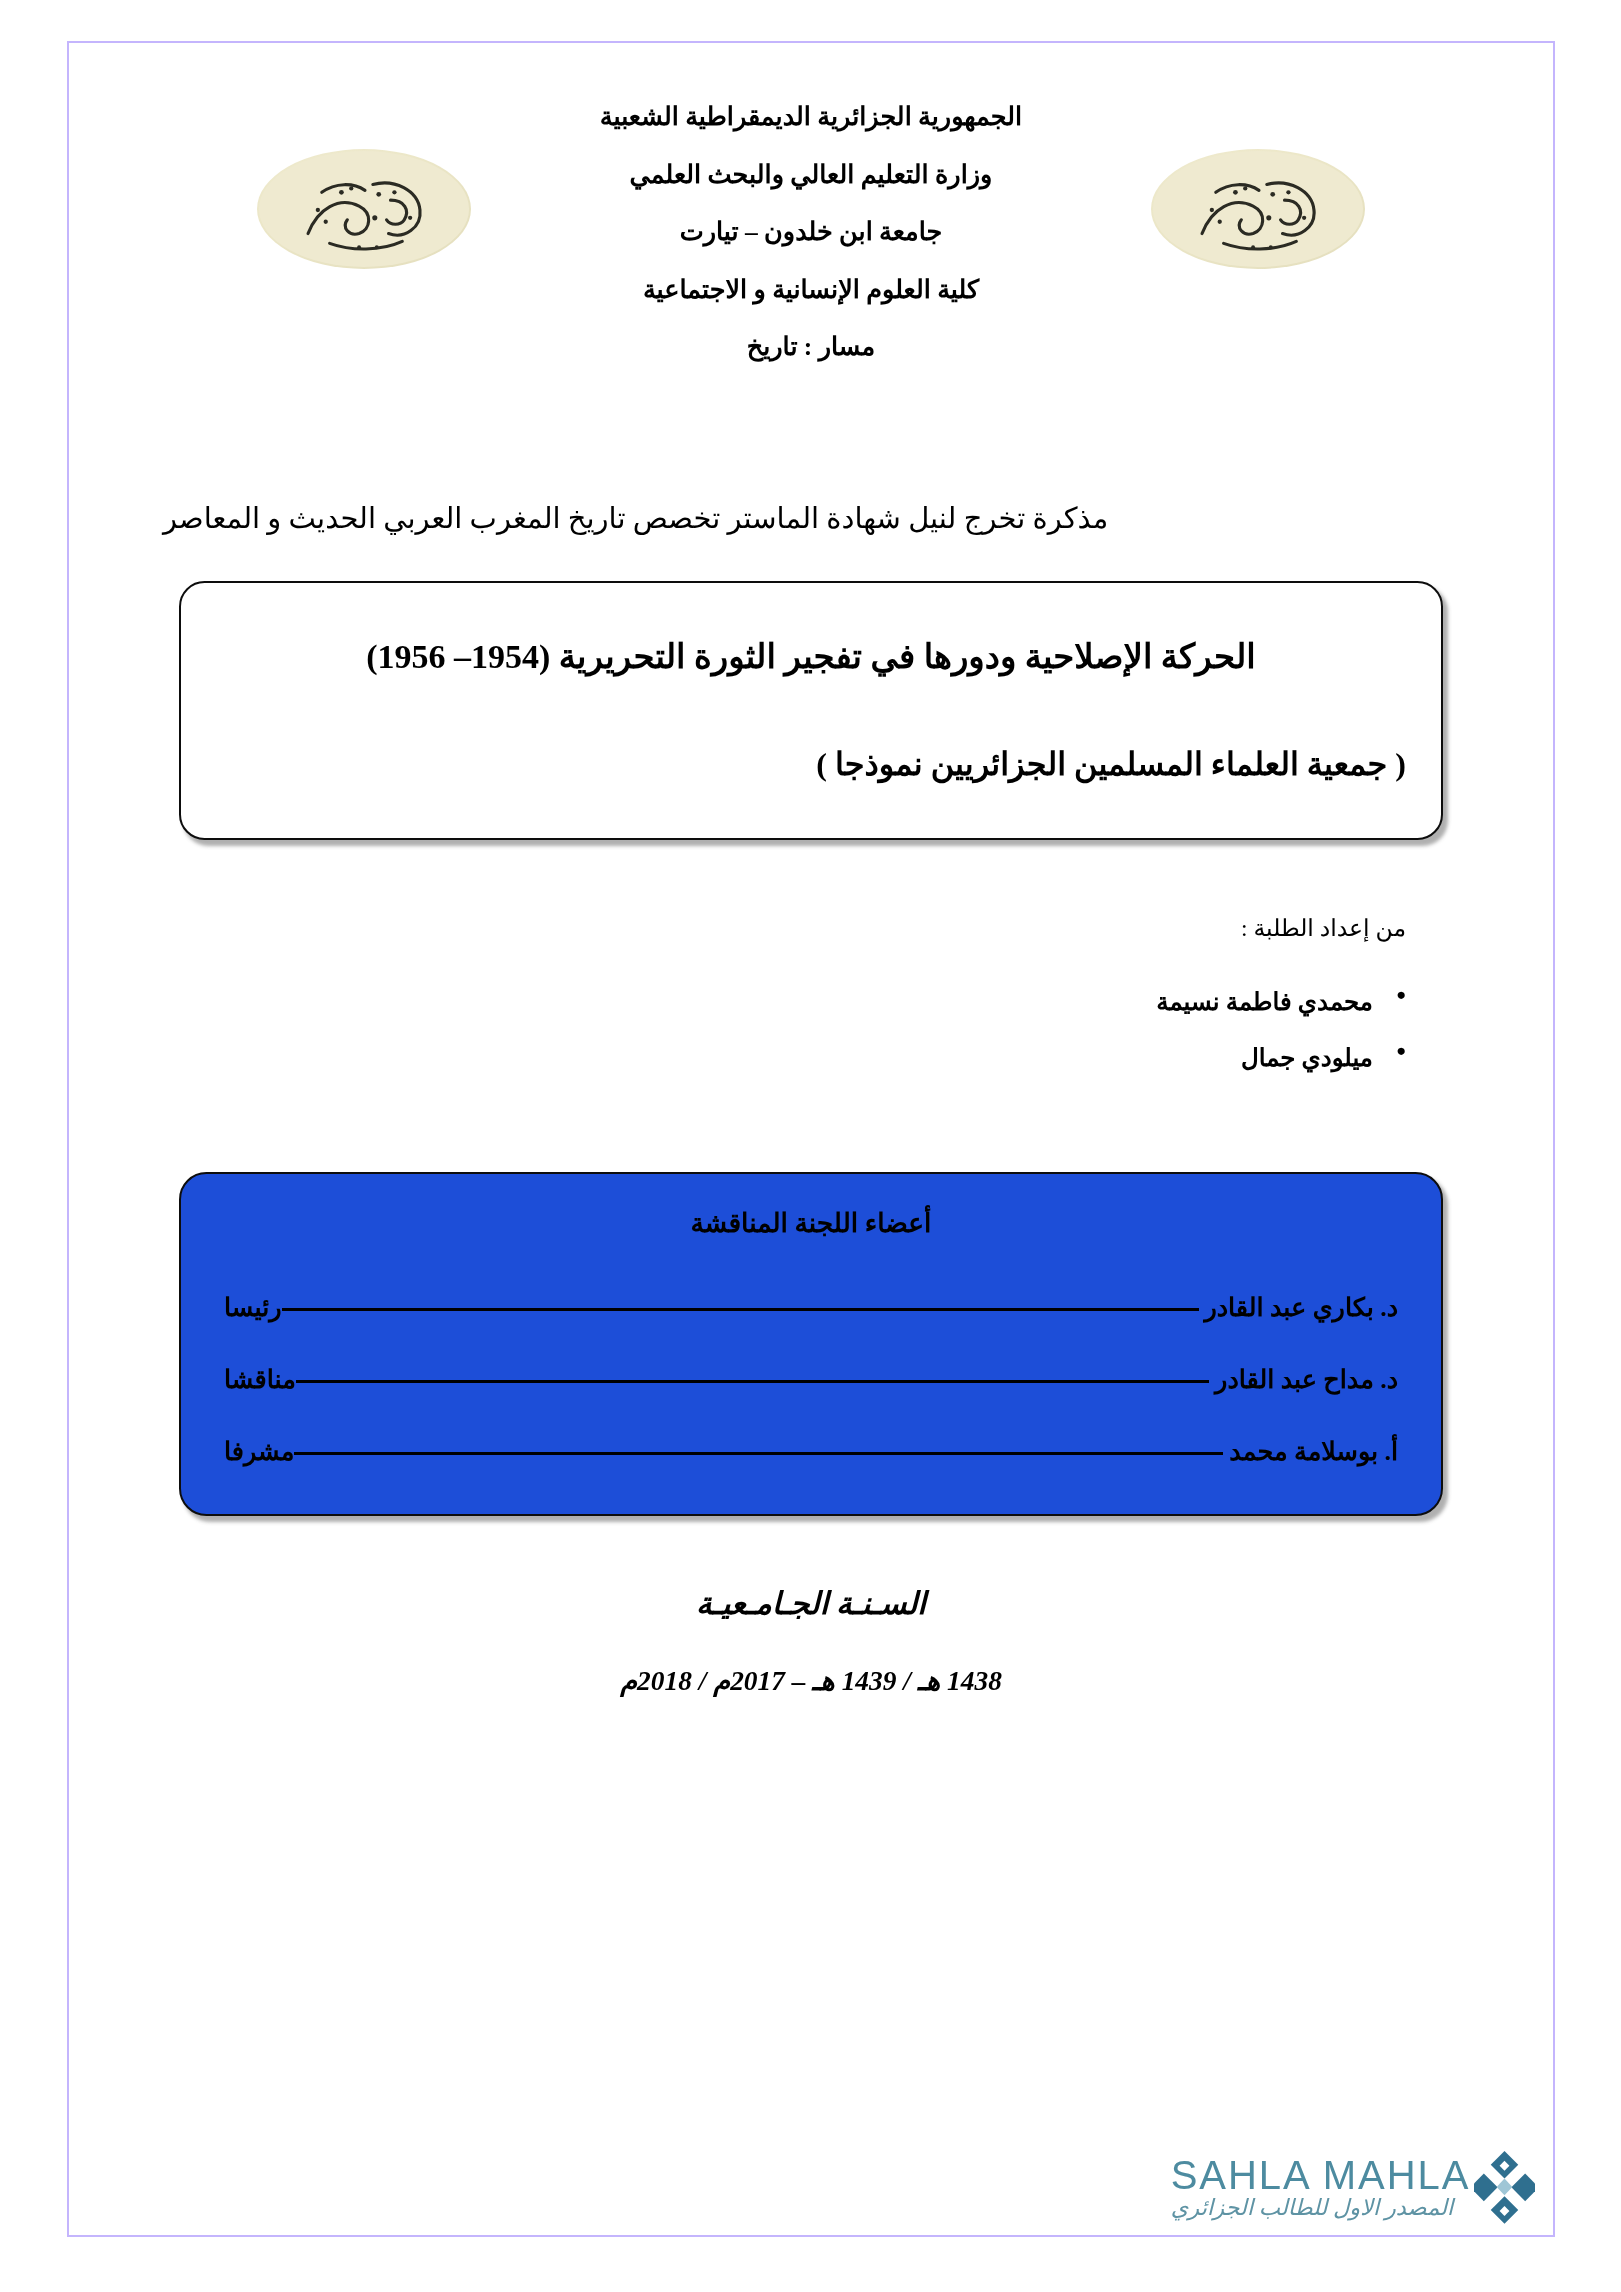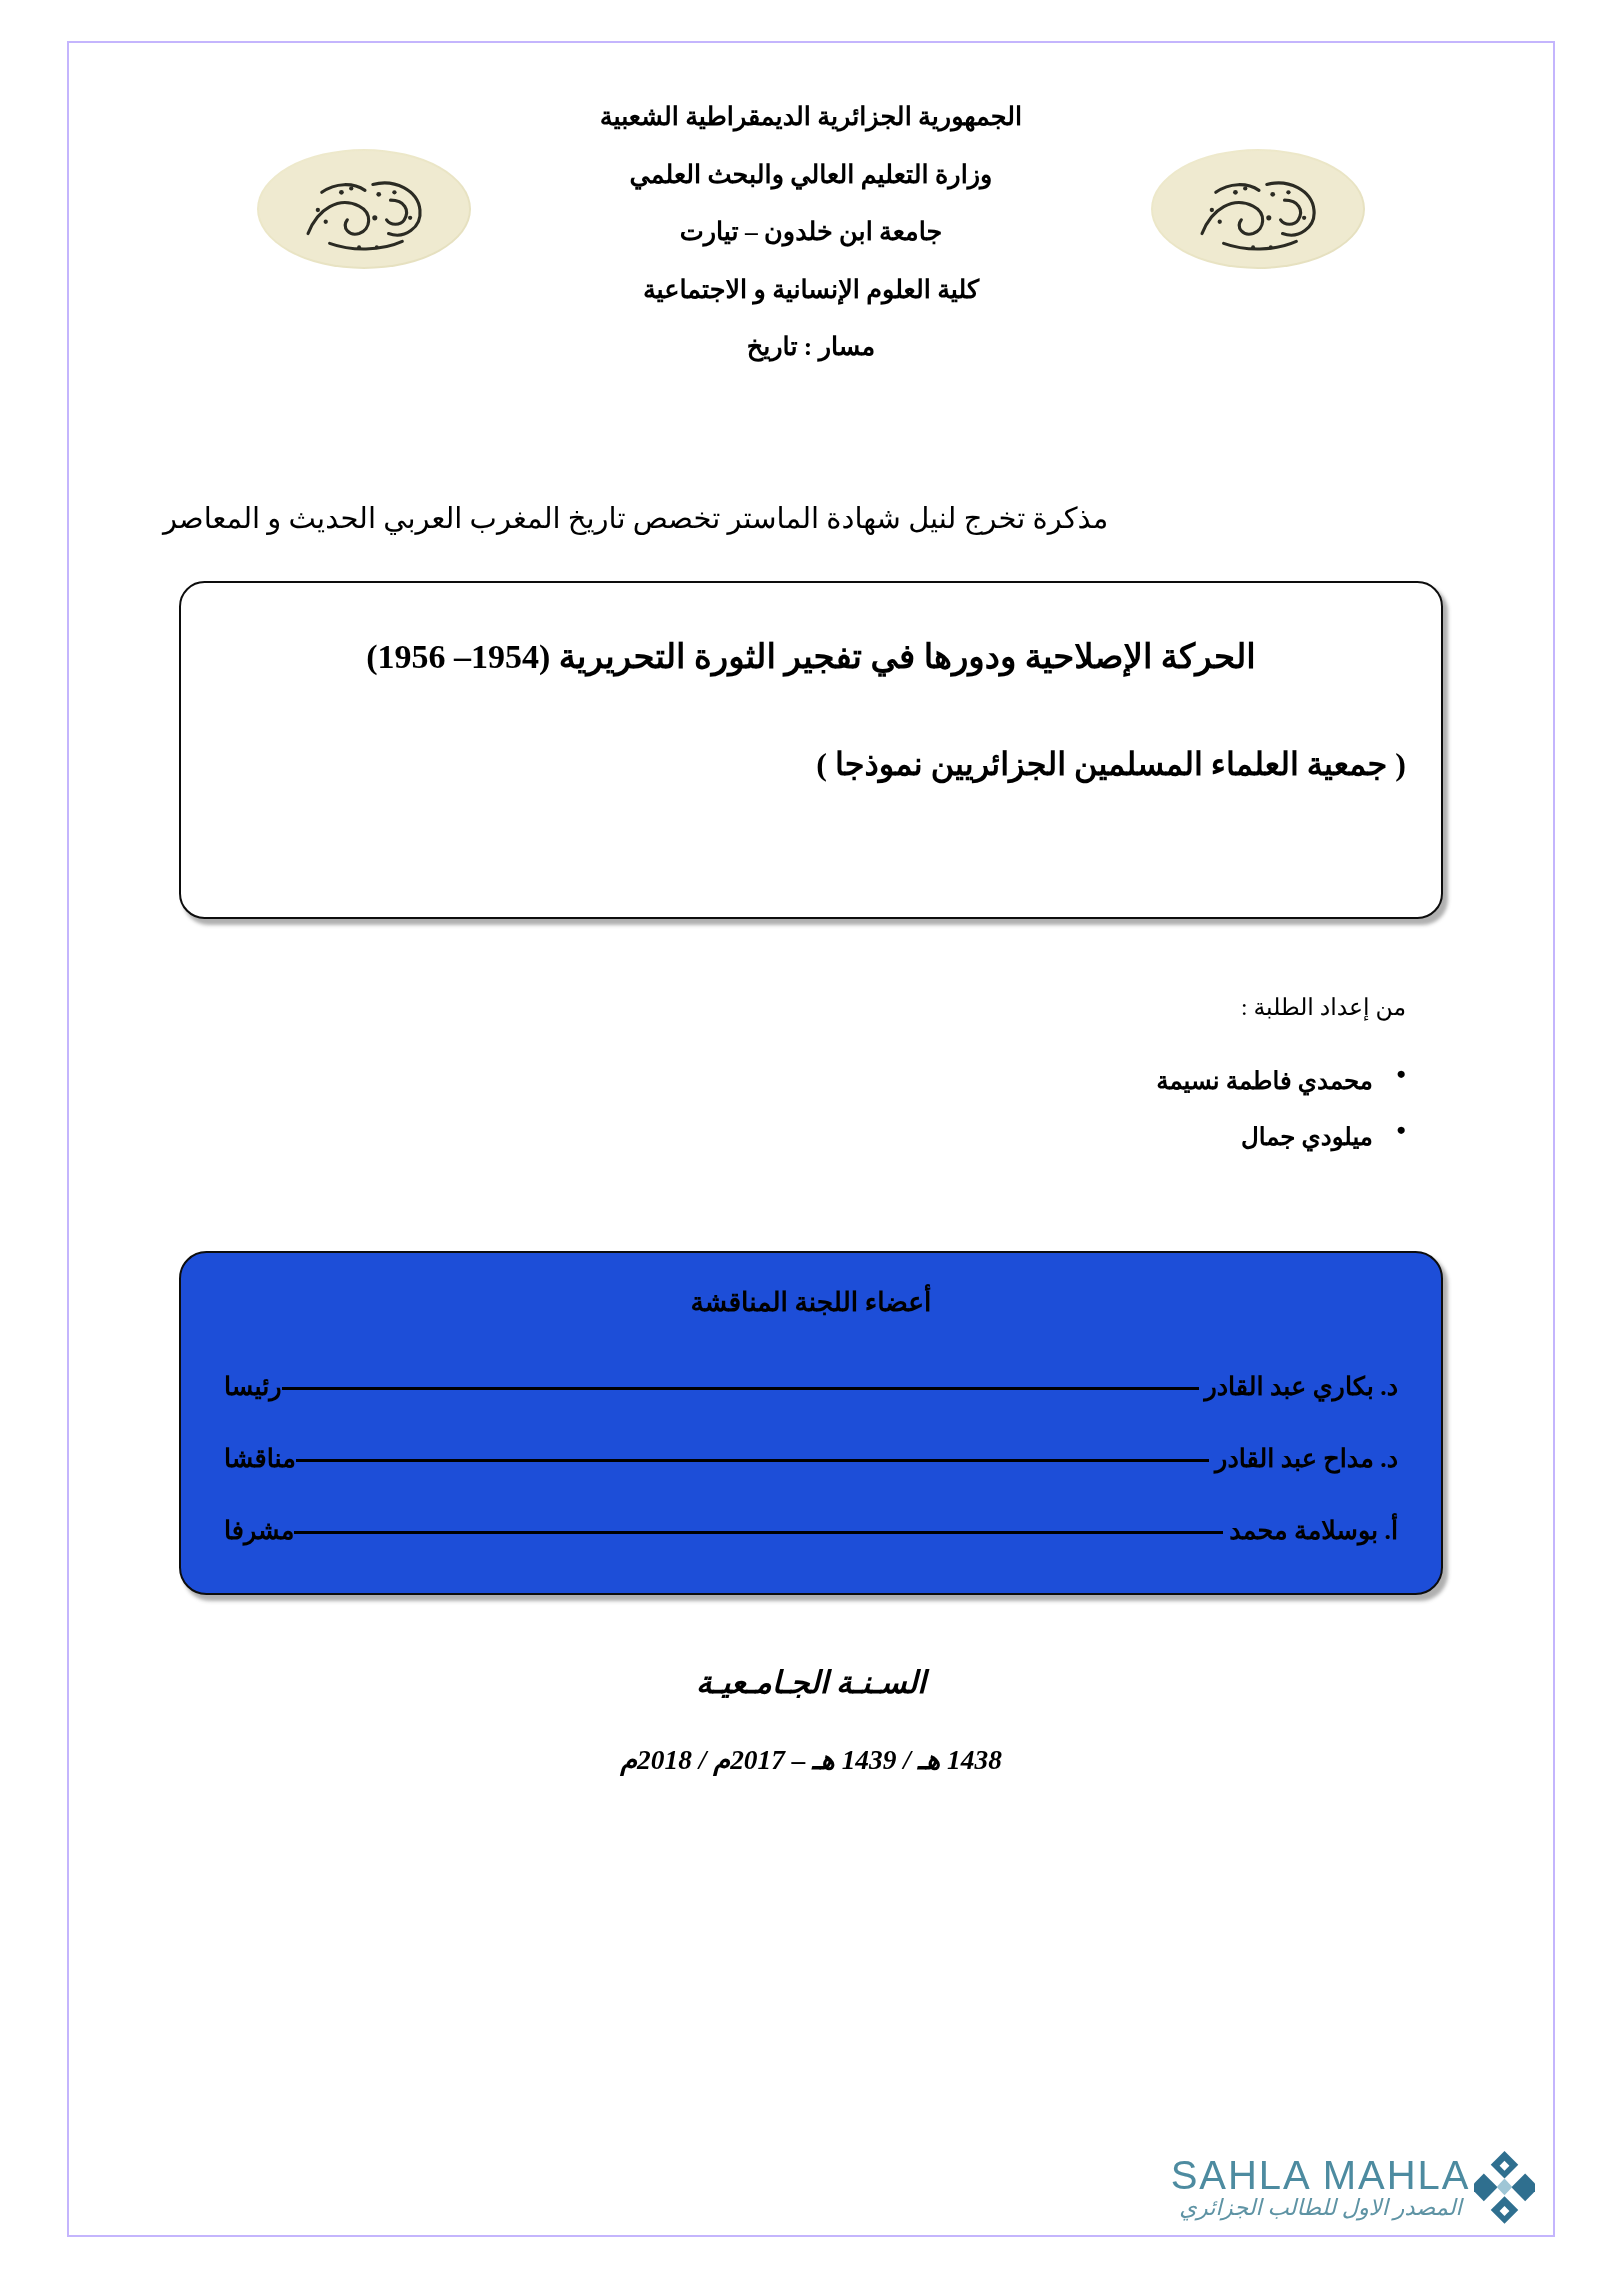--- a/index.html
+++ b/index.html
@@ -68,21 +68,21 @@
     line-height: 1.3;
     margin-left: 35px;
   }
 
   
   .title-box {
     position: relative;
     margin: 43px 110px 0 110px;
     border: 2px solid #0d0d0d;
     border-radius: 25.5px;
-    height: 338px;
+    height: 259px;
     padding: 51px 35px 0 35px;
     box-shadow: 4.9px 5.9px 3.9px rgba(80,80,80,0.45);
     background: #fff;
   }
   .title-main {
     text-align: center;
     font-size: 34px;
     font-weight: bold;
     line-height: 1.35;
     color: #000;
@@ -193,21 +193,21 @@
   
   .watermark {
     position: absolute;
     right: 17.6px;
     bottom: 9.8px;
     display: flex;
     align-items: center;
     direction: ltr;
     gap: 3.9px;
   }
-  .wm-texts { text-align: center; line-height: 1.0; }
+  .wm-texts { text-align: left; line-height: 1.0; }
   .wm-title {
     font-family: "Liberation Sans", sans-serif;
     font-size: 40px;
     letter-spacing: 2px;
     color: #4d8ba0;
     white-space: nowrap;
   }
   .wm-sub {
     font-size: 22.5px;
     color: #5e93a4;

